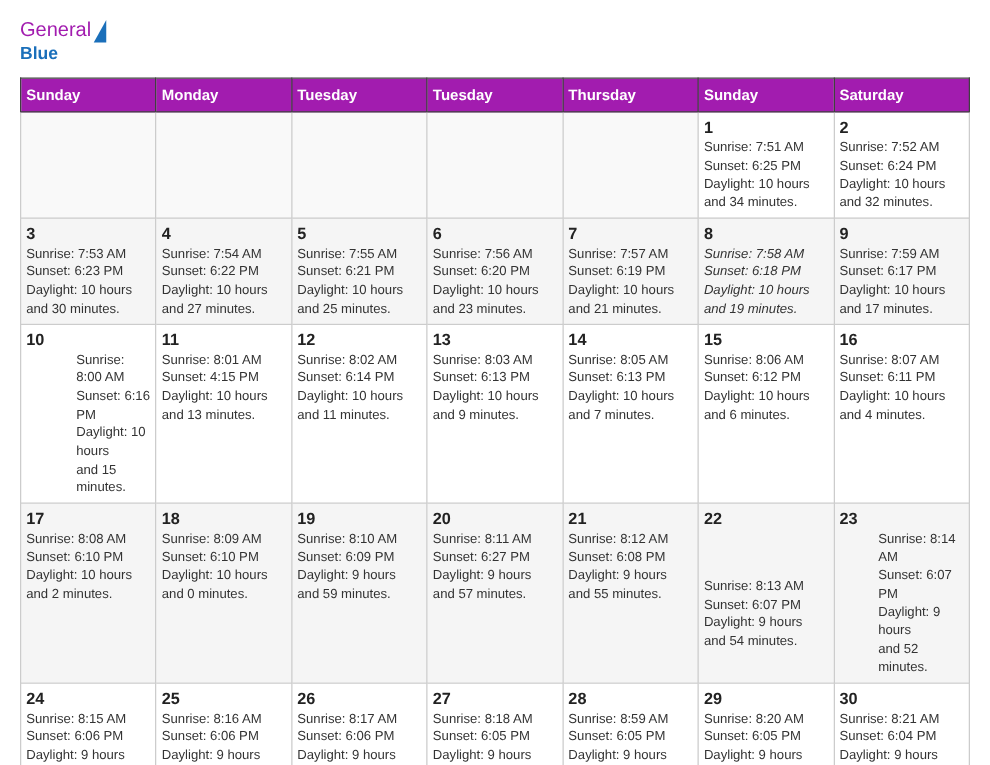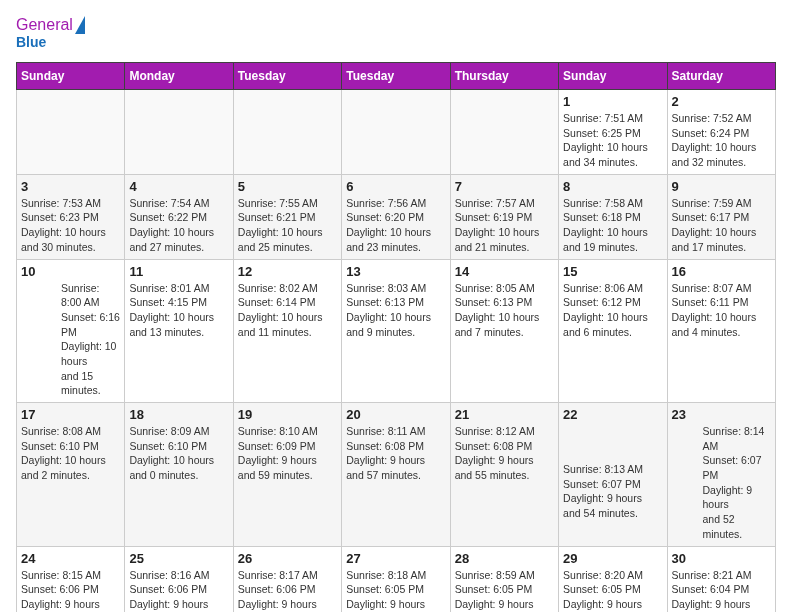--- a/index.html
+++ b/index.html
@@ -166,21 +166,21 @@
         </td>
         <td>
           <span class="day-num">7</span>
           <div class="day-info" style="white-space: pre-line;">Sunrise: 7:57 AM
 Sunset: 6:19 PM
 Daylight: 10 hours
 and 21 minutes.</div>
         </td>
         <td>
           <span class="day-num">8</span>
-          <div class="day-info" style="white-space: pre-line;">Sunrise: 7:58 AM
+          <div class="day-info" style="white-space: pre-line; font-style: italic;">Sunrise: 7:58 AM
 Sunset: 6:18 PM
 Daylight: 10 hours
 and 19 minutes.</div>
         </td>
         <td>
           <span class="day-num">9</span>
           <div class="day-info" style="white-space: pre-line;">Sunrise: 7:59 AM
 Sunset: 6:17 PM
 Daylight: 10 hours
 and 17 minutes.</div>
@@ -255,21 +255,21 @@
         <td>
           <span class="day-num">19</span>
           <div class="day-info" style="white-space: pre-line;">Sunrise: 8:10 AM
 Sunset: 6:09 PM
 Daylight: 9 hours
 and 59 minutes.</div>
         </td>
         <td>
           <span class="day-num">20</span>
           <div class="day-info" style="white-space: pre-line;">Sunrise: 8:11 AM
-Sunset: 6:08 PM
+Sunset: 6:27 PM
 Daylight: 9 hours
 and 57 minutes.</div>
         </td>
         <td>
           <span class="day-num">21</span>
           <div class="day-info" style="white-space: pre-line;">Sunrise: 8:12 AM
 Sunset: 6:08 PM
 Daylight: 9 hours
 and 55 minutes.</div>
         </td>

